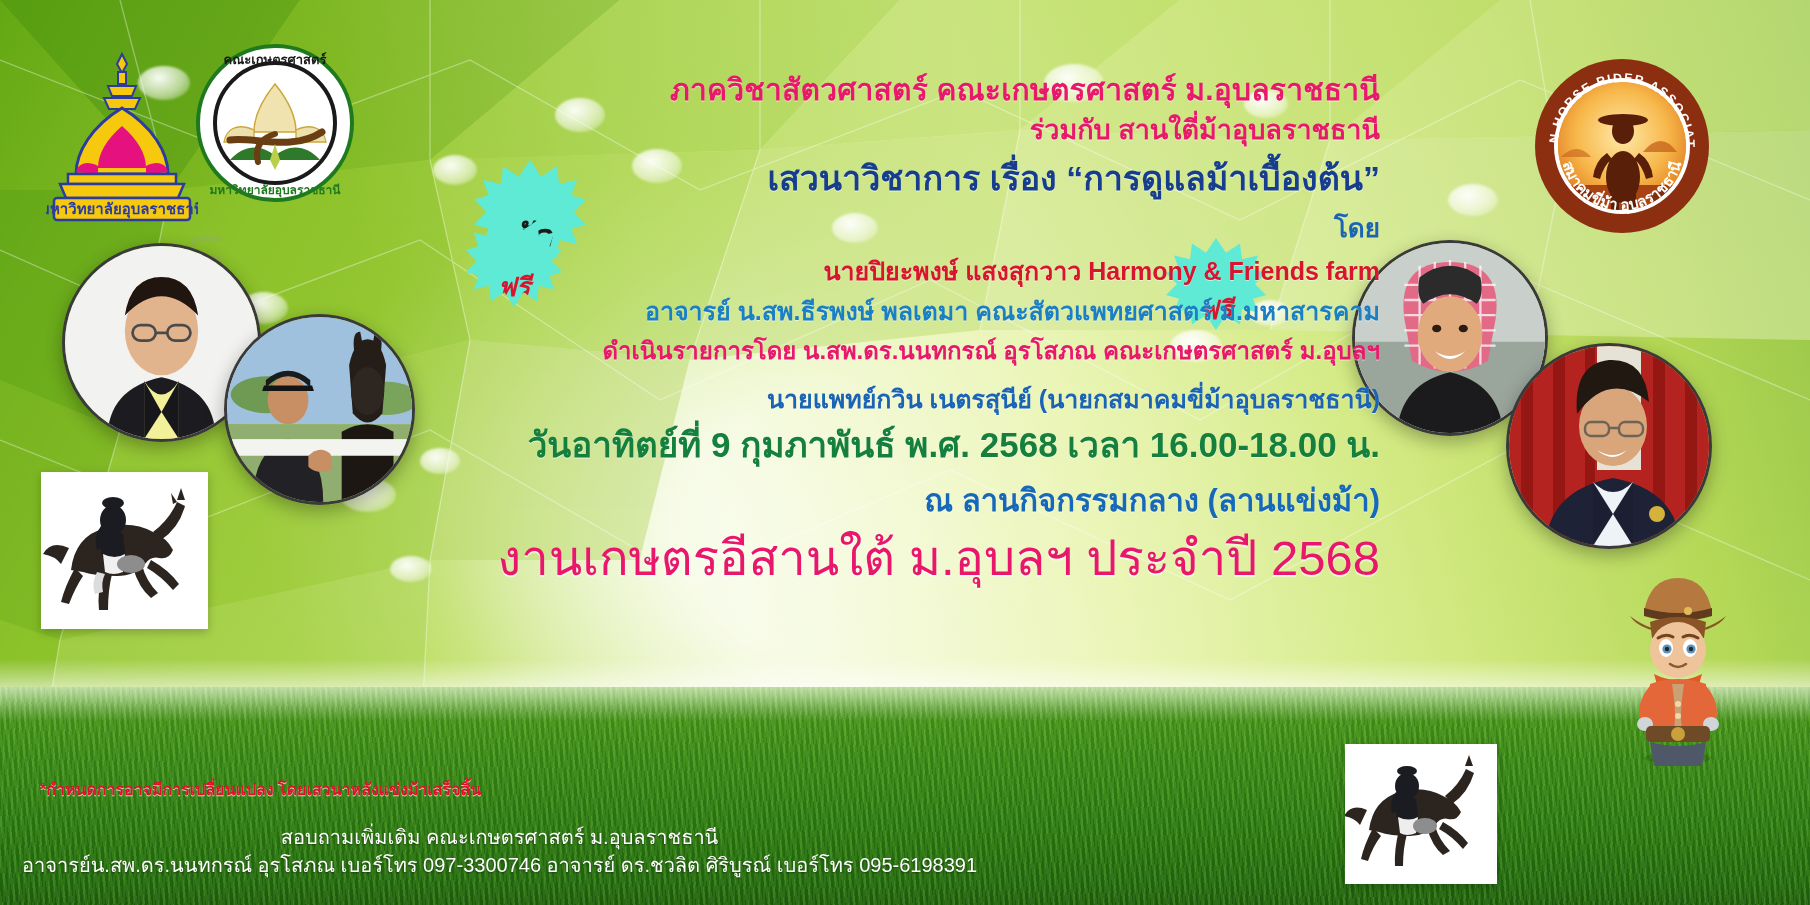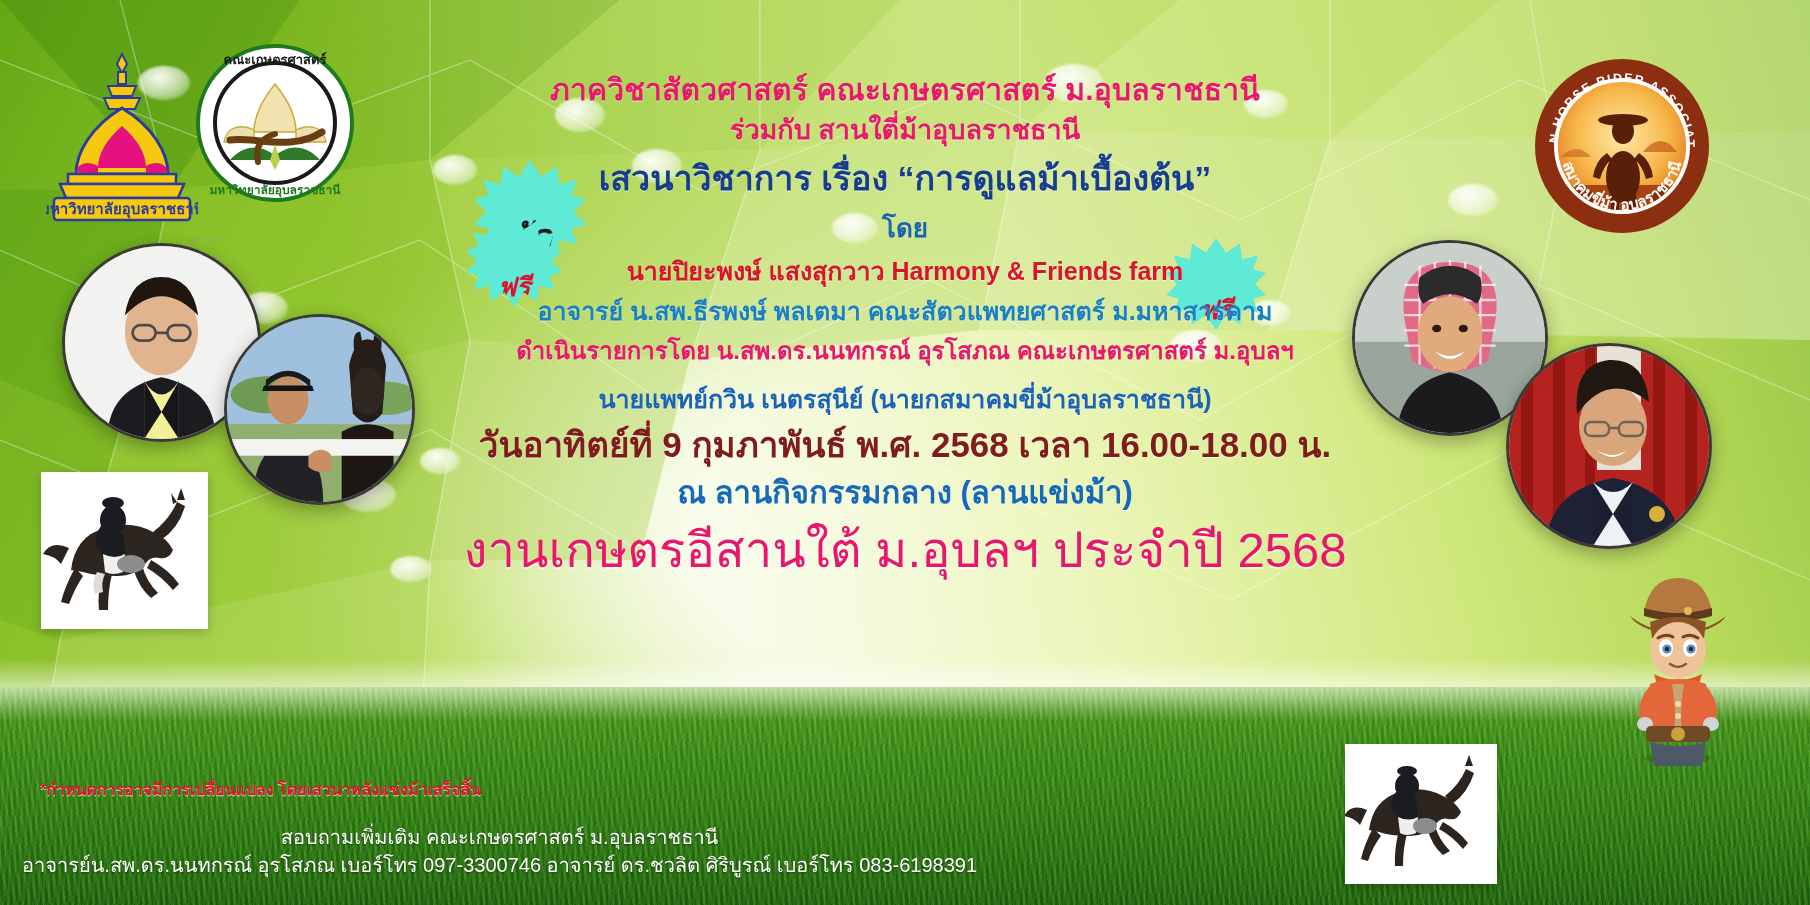--- a/index.html
+++ b/index.html
@@ -69,21 +69,21 @@
     position: absolute; left: 0; right: 0; bottom: 176px; height: 70px;
     background: linear-gradient(180deg, rgba(255,255,255,0) 0%, rgba(255,255,255,0.75) 55%, rgba(255,255,255,0.2) 100%);
   }
 
   
   .center-col {
     position: absolute;
     left: 430px;
     width: 950px;
     top: 74px;
-    text-align: center;
+    text-align: right;
     z-index: 30;
   }
   .tline { line-height: 1.08; white-space: nowrap; }
 
   .l-host {
     font-size: 30px; font-weight: bold; color: #e8196a; letter-spacing: .2px;
     text-shadow: 0 1px 0 rgba(255,255,255,.55);
     margin-bottom: 10px;
   }
   .l-coop {
@@ -114,23 +114,23 @@
     font-size: 25px; font-weight: bold; color: #1b64b5;
     text-shadow: 0 1px 0 rgba(255,255,255,.5);
     margin-bottom: 13px;
   }
   .l-mc {
     font-size: 24px; font-weight: bold; color: #e8196a;
     text-shadow: 0 1px 0 rgba(255,255,255,.5);
     margin-bottom: 22px;
   }
   .l-date {
-    font-size: 35px; font-weight: bold; color: #7f1d1d;
+    font-size: 35px; font-weight: bold; color: #15803d;
     text-shadow: 0 1px 0 rgba(255,255,255,.6);
-    margin-bottom: 12px;
+    margin-bottom: 20px;
   }
   .l-venue {
     font-size: 31px; font-weight: bold; color: #1668b8;
     text-shadow: 0 1px 0 rgba(255,255,255,.6);
     margin-bottom: 14px;
   }
   .l-fair {
     font-size: 49px; font-weight: normal; color: #e8176b;
     text-shadow: 0 2px 1px rgba(255,255,255,.6);
   }
@@ -570,16 +570,16 @@
     <div class="tline l-sp3">นายแพทย์กวิน เนตรสุนีย์ (นายกสมาคมขี่ม้าอุบลราชธานี)</div>
     <div class="tline l-date">วันอาทิตย์ที่ 9 กุมภาพันธ์ พ.ศ. 2568 เวลา 16.00-18.00 น.</div>
     <div class="tline l-venue">ณ ลานกิจกรรมกลาง (ลานแข่งม้า)</div>
     <div class="tline l-fair">งานเกษตรอีสานใต้ ม.อุบลฯ ประจำปี 2568</div>
   </div>
 
   <div class="note">*กำหนดการอาจมีการเปลี่ยนแปลง โดยเสวนาหลังแข่งม้าเสร็จสิ้น</div>
 
   <div class="contact">
     <div>สอบถามเพิ่มเติม คณะเกษตรศาสตร์ ม.อุบลราชธานี</div>
-    <div>อาจารย์น.สพ.ดร.นนทกรณ์ อุรโสภณ เบอร์โทร 097-3300746  อาจารย์ ดร.ชวลิต ศิริบูรณ์ เบอร์โทร 083-6198391</div>
+    <div>อาจารย์น.สพ.ดร.นนทกรณ์ อุรโสภณ เบอร์โทร 097-3300746  อาจารย์ ดร.ชวลิต ศิริบูรณ์ เบอร์โทร 095-6198391</div>
   </div>
 
 </div>
 
 </body></html>

